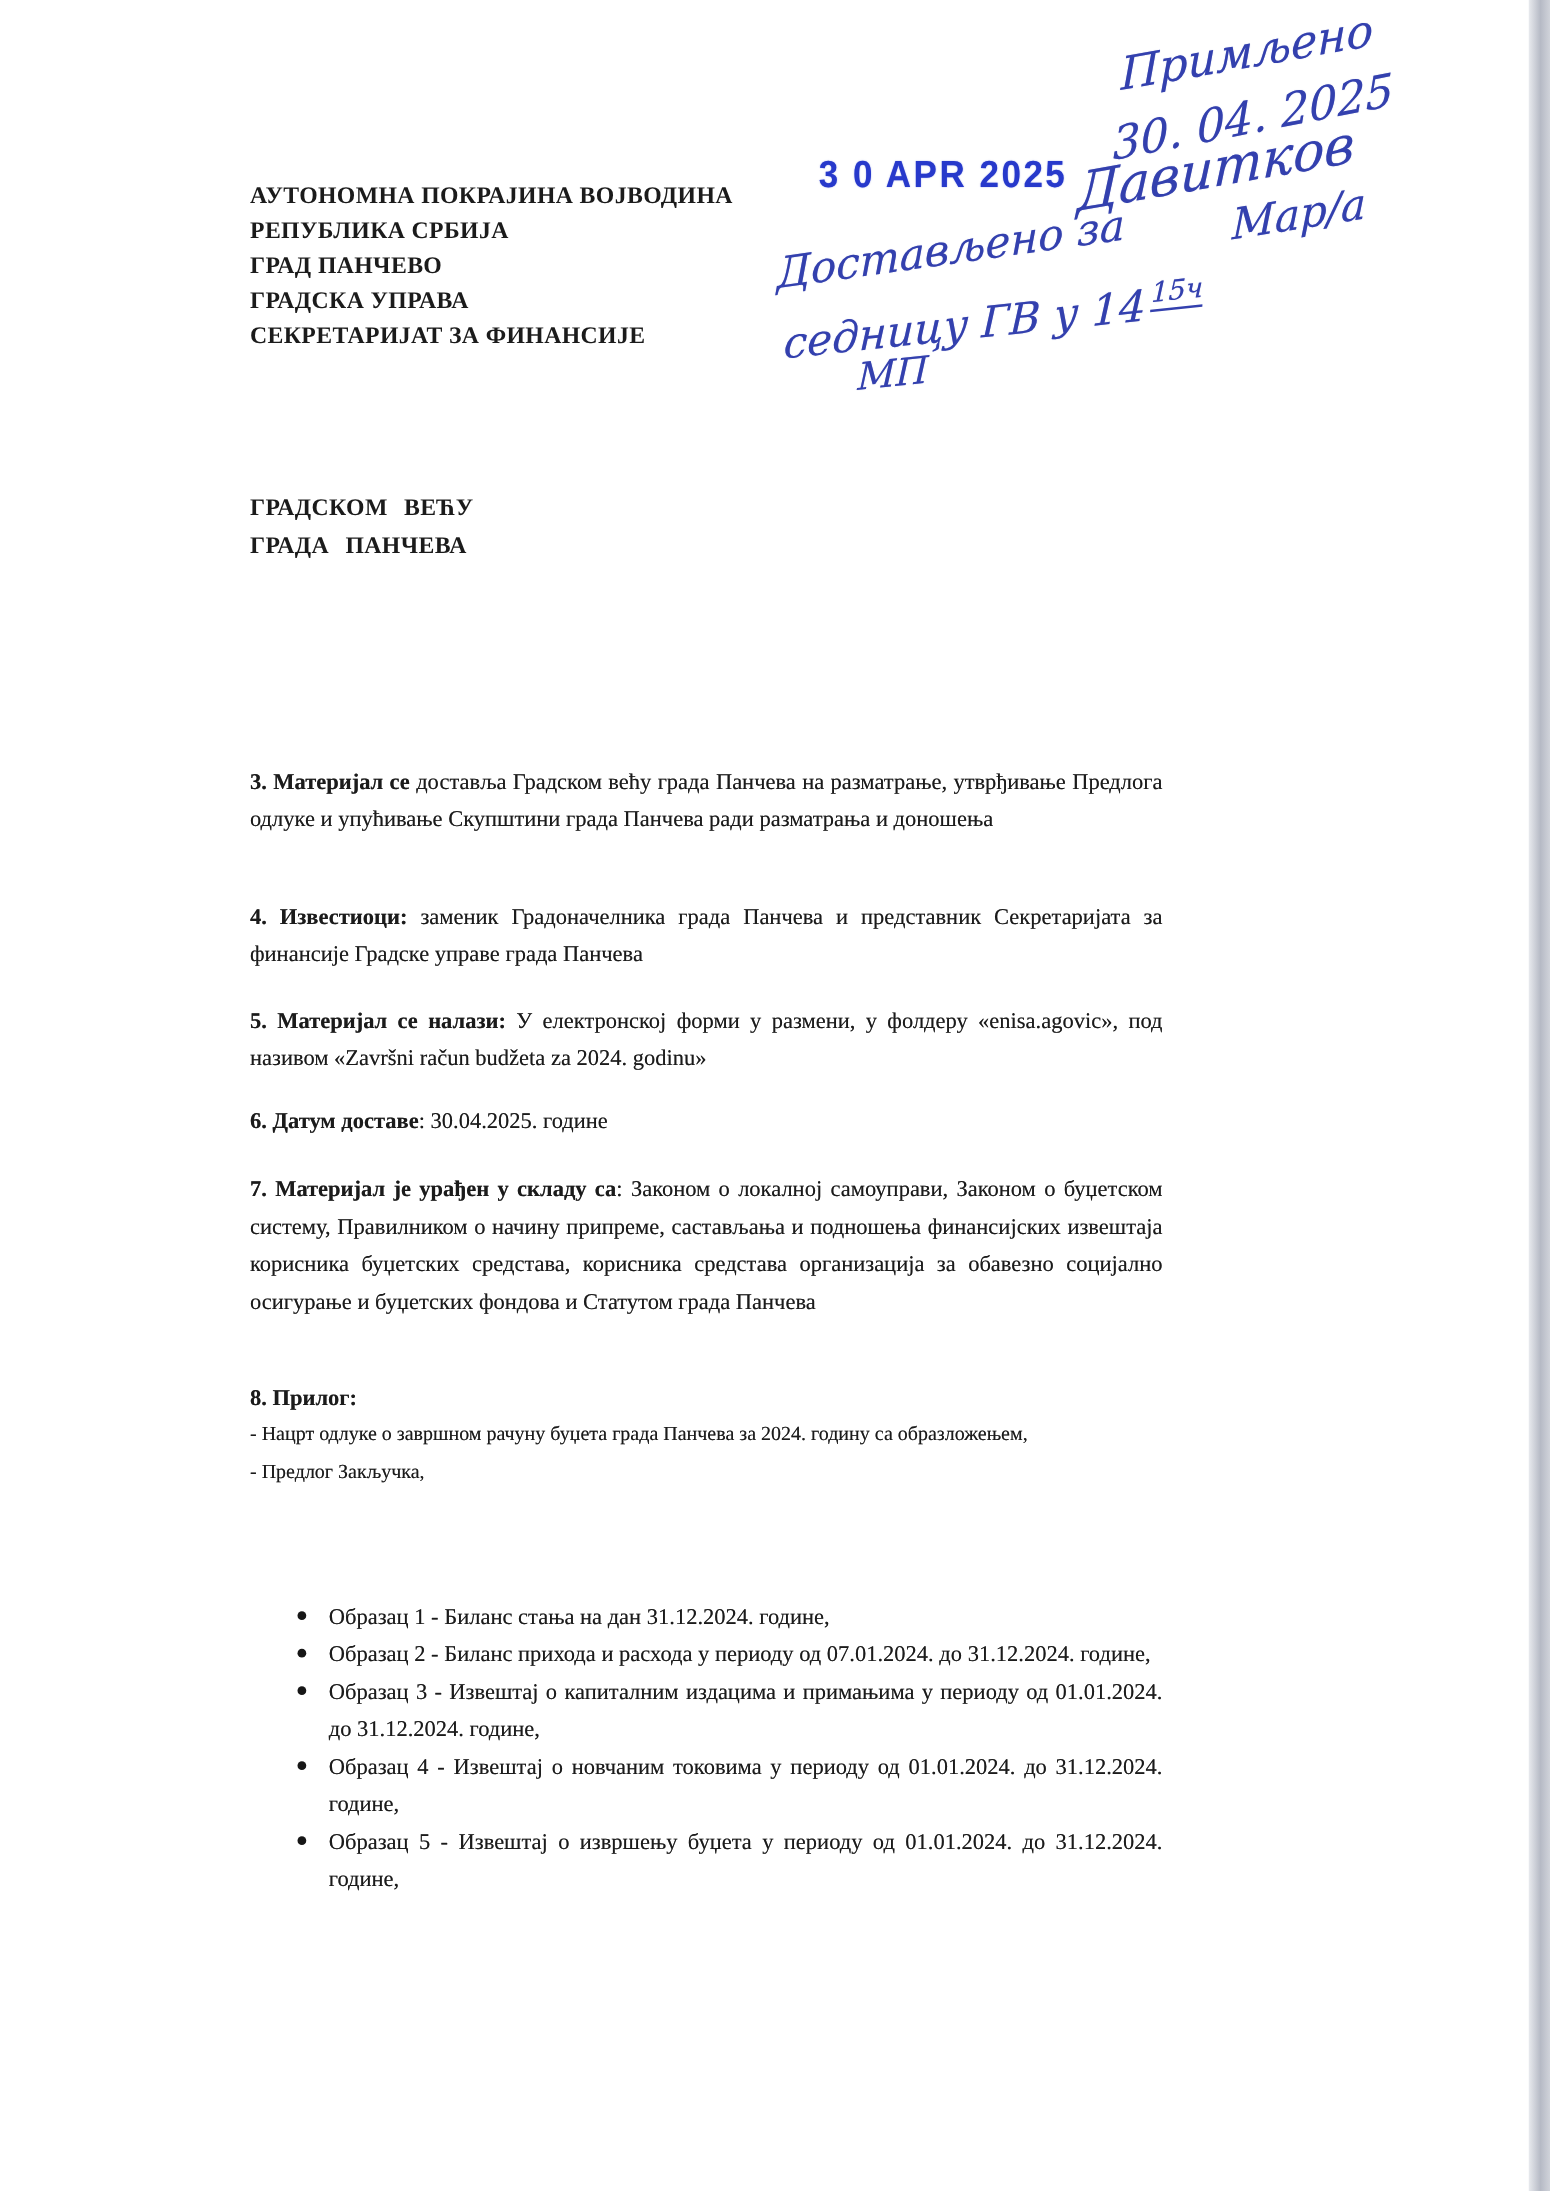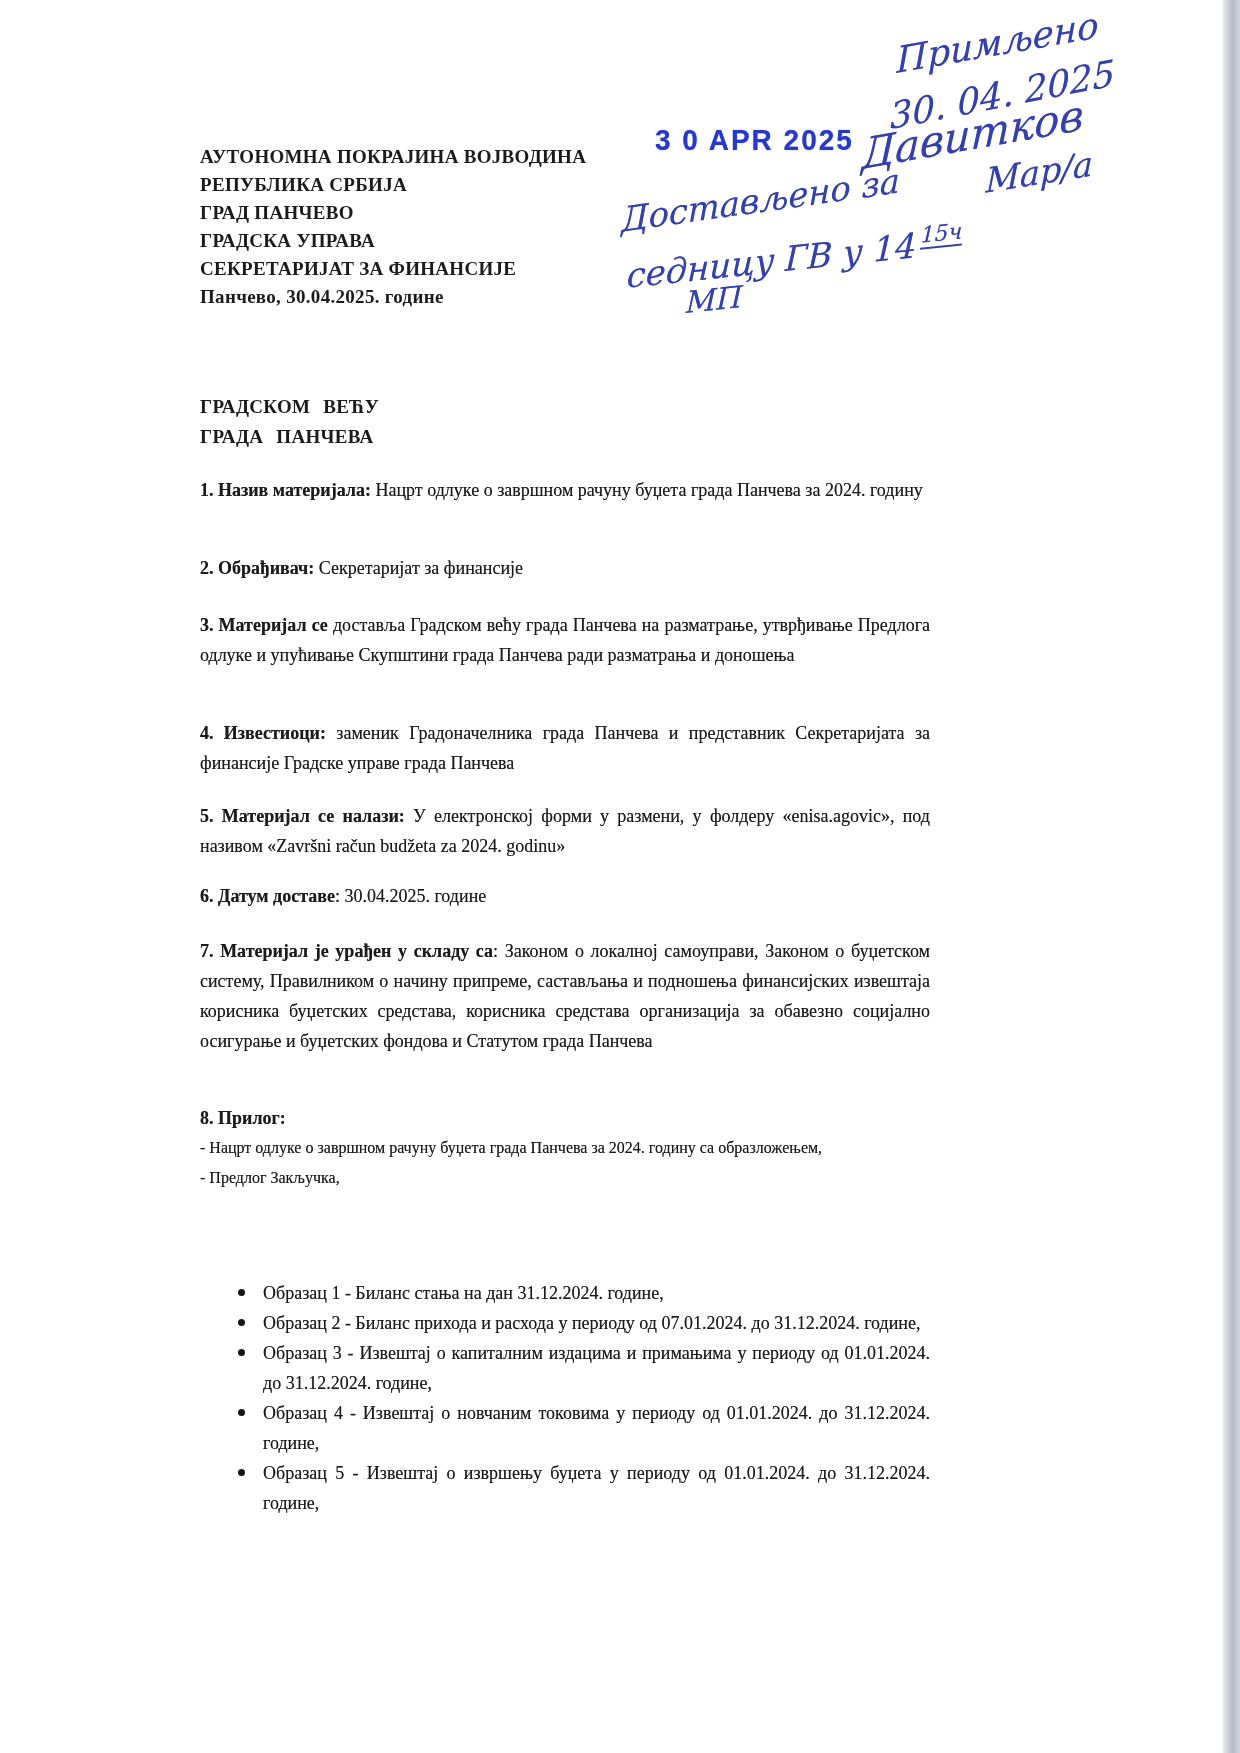--- a/index.html
+++ b/index.html
@@ -79,43 +79,40 @@
 <div class="page">
 
   <div class="scan-edge"></div>
 
   <div class="letterhead">
     <div>АУТОНОМНА ПОКРАЈИНА ВОЈВОДИНА</div>
     <div>РЕПУБЛИКА СРБИЈА</div>
     <div>ГРАД ПАНЧЕВО</div>
     <div>ГРАДСКА УПРАВА</div>
     <div>СЕКРЕТАРИЈАТ ЗА ФИНАНСИЈЕ</div>
-    <div>Панчево, 30.04.2025. године</div>
   </div>
 
   <div class="stamp">3 0 APR 2025</div>
 
   <div class="hw hw-received">Примљено</div>
   <div class="hw hw-date">30. 04. 2025</div>
   <div class="hw hw-sign">Давитков</div>
   <div class="hw hw-sign2">Мар/а</div>
   <div class="hw hw-note1">Достављено за</div>
   <div class="hw hw-note2">
     <span>седницу ГВ у 14</span><span class="sup">15ч</span>
   </div>
   <div class="hw hw-mp">МП</div>
 
   <div class="recipient">
     <div>ГРАДСКОМ ВЕЋУ</div>
     <div>ГРАДА ПАНЧЕВА</div>
   </div>
 
-  <p class="para" style="top:475px"><b>1. Назив материјала:</b><span> Нацрт одлуке о завршном рачуну буџета града Панчева за 2024. годину</span></p>
 
-  <p class="para" style="top:553px"><b>2. Обрађивач:</b><span> Секретаријат за финансије</span></p>
 
   <p class="para" style="top:610px"><b>3. Материјал се</b><span> доставља Градском већу града Панчева на разматрање, утврђивање Предлога одлуке и упућивање Скупштини града Панчева ради разматрања и доношења</span></p>
 
   <p class="para" style="top:718px"><b>4. Известиоци:</b><span> заменик Градоначелника града Панчева и представник Секретаријата за финансије Градске управе града Панчева</span></p>
 
   <p class="para" style="top:801px"><b>5. Материјал се налази:</b><span> У електронској форми у размени, у фолдеру «enisa.agovic», под називом «Završni račun budžeta za 2024. godinu»</span></p>
 
   <p class="para" style="top:881px"><b>6. Датум доставе</b><span>: 30.04.2025. године</span></p>
 
   <p class="para" style="top:936px"><b>7. Материјал је урађен у складу са</b><span>: Законом о локалној самоуправи, Законом о буџетском систему, Правилником о начину припреме, састављања и подношења финансијских извештаја корисника буџетских средстава, корисника средстава организација за обавезно социјално осигурање и буџетских фондова и Статутом града Панчева</span></p>

